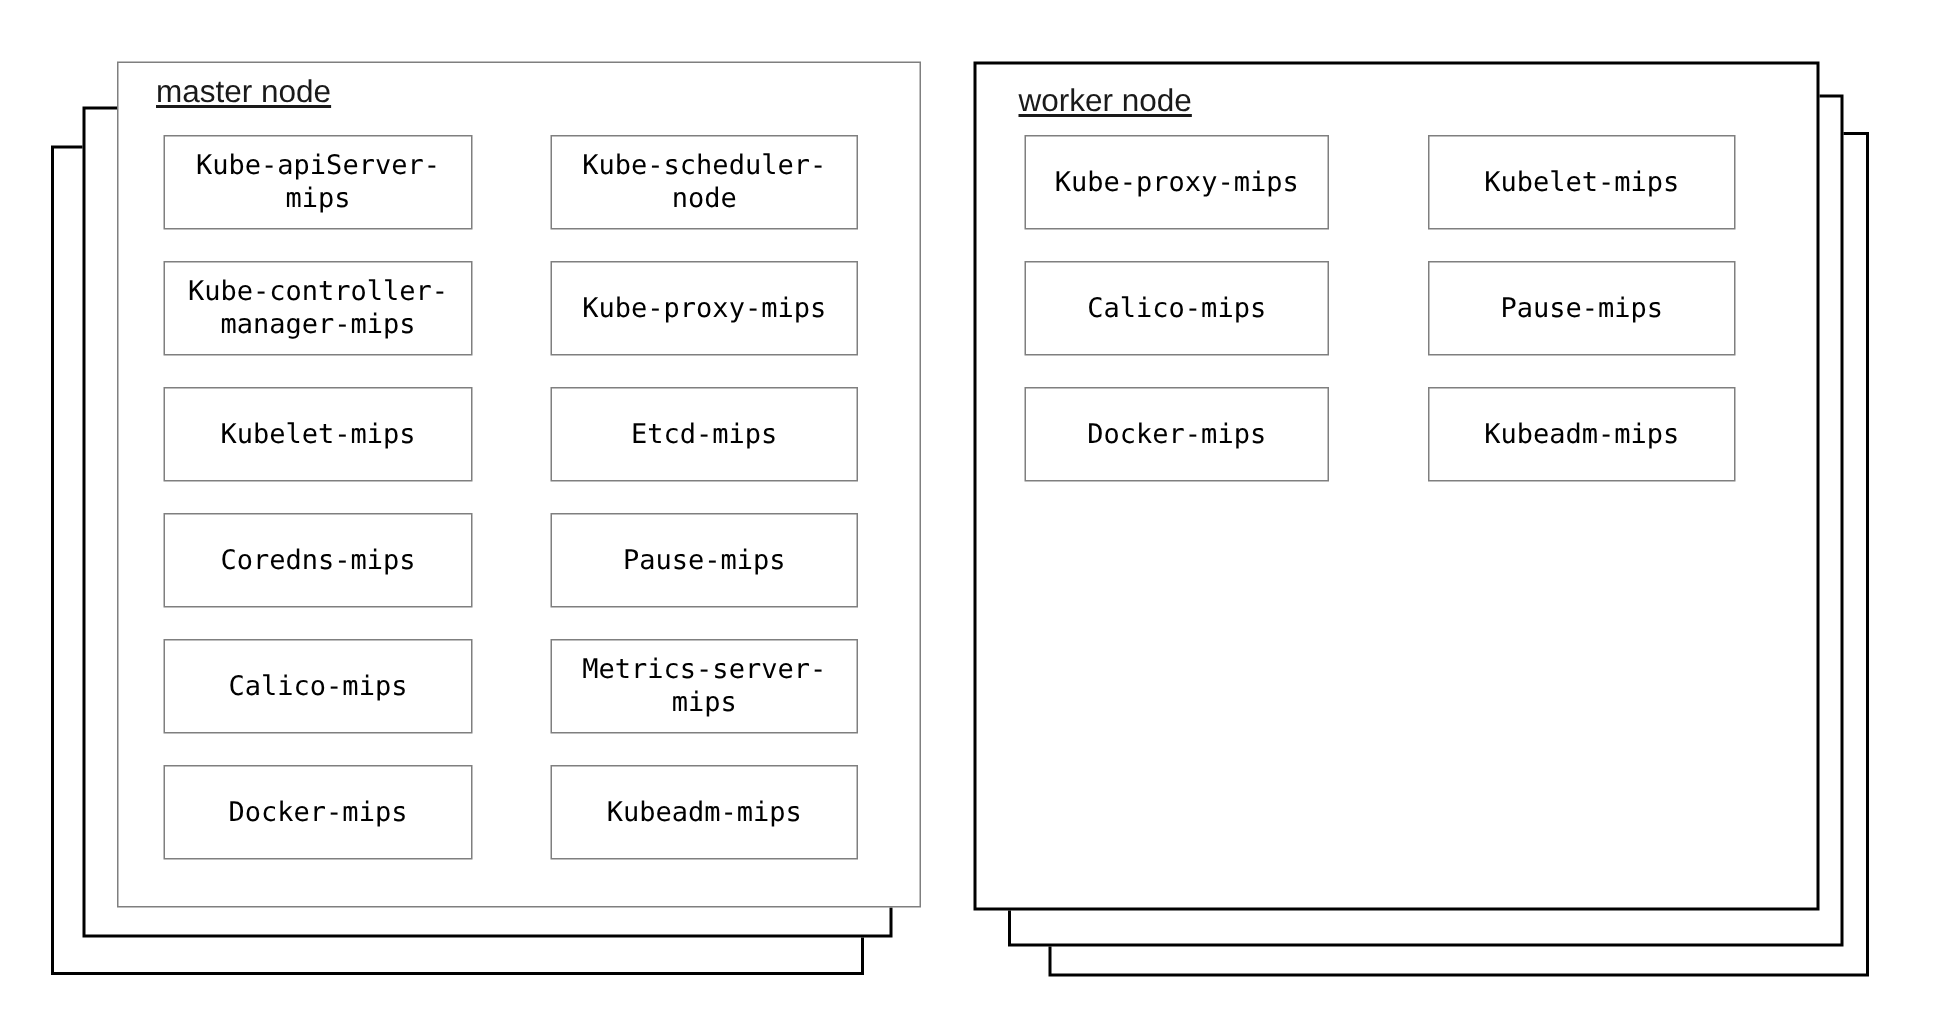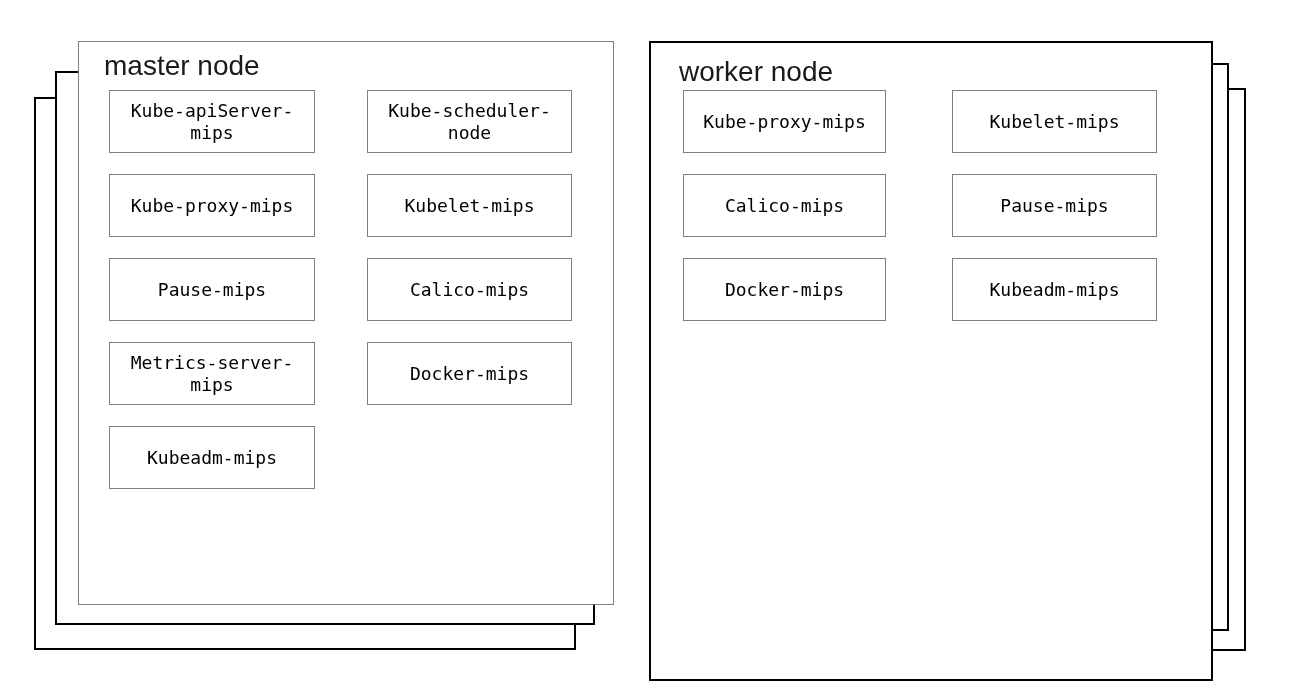--- a/index.html
+++ b/index.html
@@ -22,29 +22,30 @@
   }
   .master-l2 { left: 55px;  top: 71px; width: 540px; height: 554px; }
   .master-l3 { left: 34px;  top: 97px; width: 542px; height: 553px; }
   .master-main {
     left: 78px; top: 41px; width: 536px; height: 564px;
     border: 1.5px solid var(--muted-border, #7f7f7f);
   }
   .worker-l2 { left: 672px; top: 63px; width: 557px; height: 568px; }
   .worker-l3 { left: 699px; top: 88px; width: 547px; height: 563px; }
   .worker-main {
-    left: 649px; top: 41px; width: 564px; height: 640px;
+    left: 649px; top: 41px; width: 564px; height: 566px;
     border: 2px solid var(--layer-border, #000000);
   }
   .node-title {
     position: absolute;
     font-family: "Liberation Sans", sans-serif;
-    font-size: 28px;
+    font-size: 21px;
     color: #1a1a1a;
     white-space: nowrap;
+    text-decoration: underline;
   }
   .master-main .node-title { left: 25px; top: 8px; }
   .worker-main .node-title { left: 28px; top: 13px; }
   .grid {
     position: absolute;
     display: grid;
   }
   .master-grid {
     left: 30px; top: 48px;
     grid-template-columns: 206px 205px;
@@ -88,24 +89,34 @@
       <div class="grid master-grid">
         <div class="box">
             <span class="box-label">Kube-apiServer-
 mips</span>
           </div>
         <div class="box">
             <span class="box-label">Kube-scheduler-
 node</span>
           </div>
         <div class="box">
+            <span class="box-label">Kube-controller-
+manager-mips</span>
+          </div>
+        <div class="box">
             <span class="box-label">Kube-proxy-mips</span>
           </div>
         <div class="box">
             <span class="box-label">Kubelet-mips</span>
+          </div>
+        <div class="box">
+            <span class="box-label">Etcd-mips</span>
+          </div>
+        <div class="box">
+            <span class="box-label">Coredns-mips</span>
           </div>
         <div class="box">
             <span class="box-label">Pause-mips</span>
           </div>
         <div class="box">
             <span class="box-label">Calico-mips</span>
           </div>
         <div class="box">
             <span class="box-label">Metrics-server-
 mips</span>

